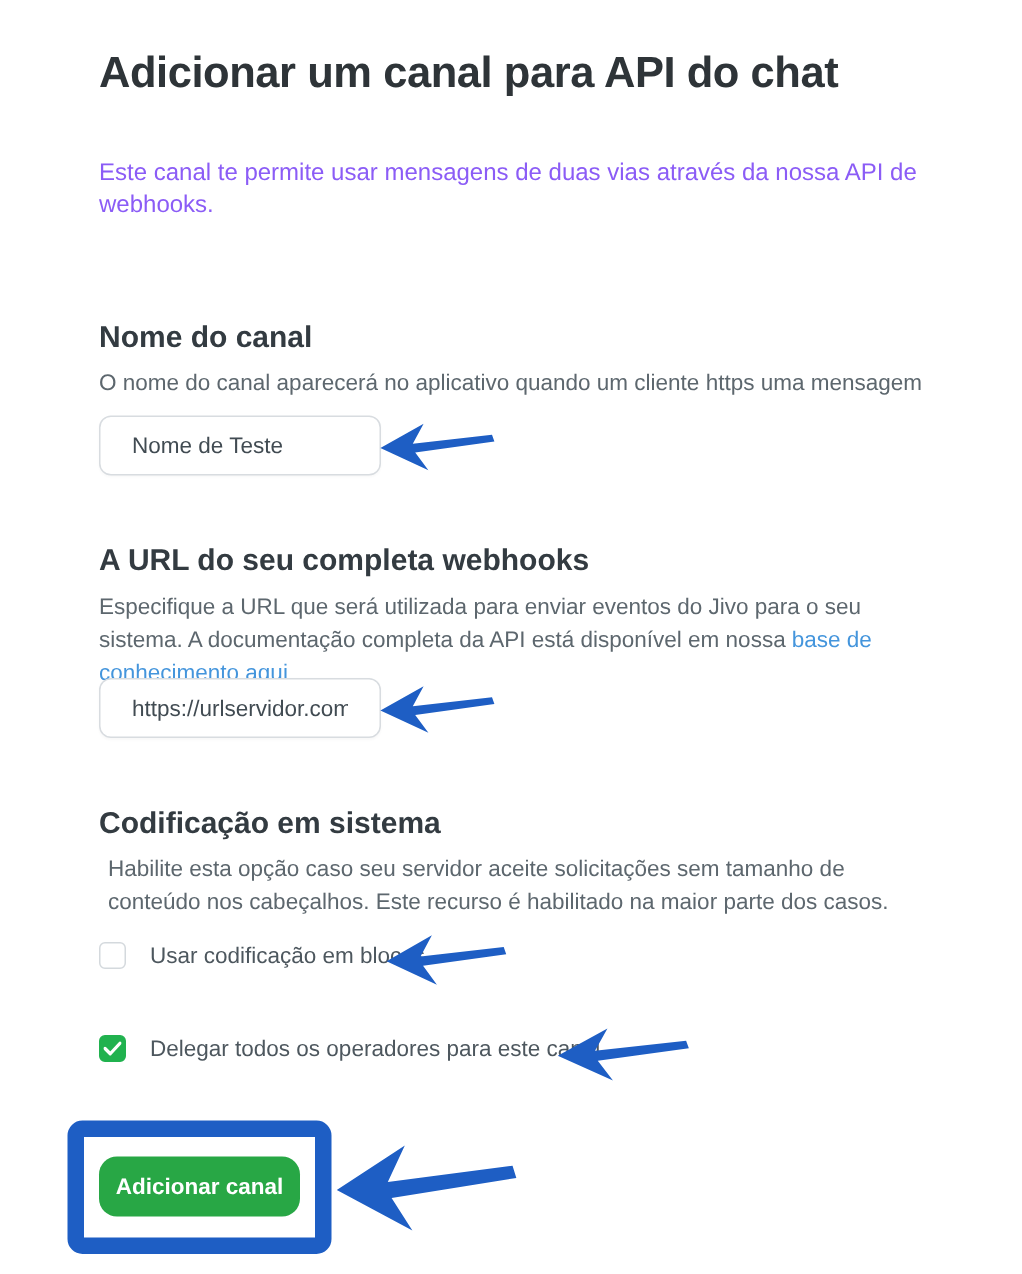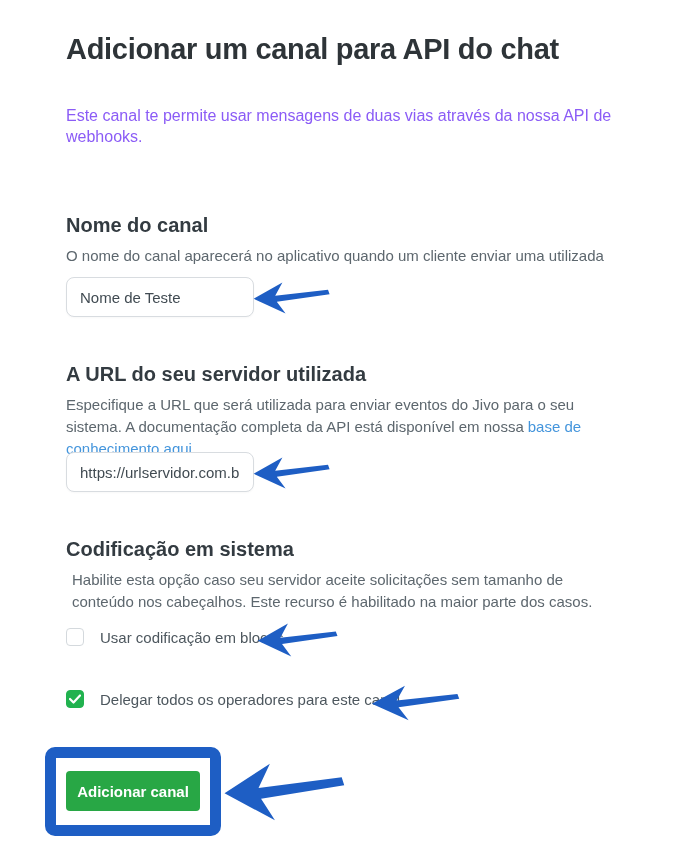--- a/index.html
+++ b/index.html
@@ -24,21 +24,21 @@
   }
   .section-heading {
     font-size:20px; font-weight:700; color:#333b41;
   }
   .section-desc {
     font-size:15px; color:#5d676e; line-height:22px;
   }
   .text-input {
     width:188px; height:40px;
     border:1px solid #d8dce0; border-radius:8px;
-    padding:0 13px;
+    padding:0 21px;
     font-family:"Liberation Sans", sans-serif;
     font-size:15px; color:#414b52;
     background:#ffffff; outline:none;
     box-shadow:0 1px 2px rgba(0,0,0,0.03);
     text-overflow:clip; white-space:nowrap; overflow:hidden;
   }
   .link { color:#4495dc; cursor:pointer; text-decoration:none; margin-left:4px; }
 
   .checkbox-row { display:flex; align-items:center; }
   .checkbox {
@@ -57,45 +57,45 @@
     margin-left:16px; font-size:15px; color:#4d575e;
   }
 
   .highlight-box {
     left:45px; top:747px; width:176px; height:89px;
     border:11px solid #1e5ec4; border-radius:10px;
     background:transparent;
   }
   .submit-button {
     left:66px; top:771px; width:134px; height:40px;
-    background:#28a745; border:none; border-radius:4px;
+    background:#28a745; border:none; border-radius:12px;
     color:#ffffff; font-weight:700; font-size:15px;
     font-family:"Liberation Sans", sans-serif;
     cursor:pointer;
   }
   .arrow svg { display:block; width:100%; height:100%; }
 </style>
 </head>
 <body>
 
 <div class="canvas">
 
   <h1 class="abs page-title">Adicionar um canal para API do chat</h1>
   <p class="abs page-subtitle">Este canal te permite usar mensagens de duas vias através da nossa API de webhooks.</p>
 
   <h2 class="abs section-heading" style="left:66px; top:214px;">Nome do canal</h2>
-  <p class="abs section-desc" style="left:66px; top:245px; width:560px;">O nome do canal aparecerá no aplicativo quando um cliente enviar uma utilizada</p>
+  <p class="abs section-desc" style="left:66px; top:245px; width:560px;">O nome do canal aparecerá no aplicativo quando um cliente https uma mensagem</p>
   <input type="text" class="abs text-input" style="left: 66px; top: 277px;" value="Nome de Teste">
   <div class="abs arrow" style="left:252px; top:281px; width:80px; height:34px;">
     <svg viewBox="0 0 100 46" preserveAspectRatio="none">
       <path d="M2,24 L38,2 L29,20 L95,12 L97,18 L31,28 L42,44 Z" fill="#1e5ec4"></path>
     </svg>
   </div>
 
-  <h2 class="abs section-heading" style="left:66px; top:363px;">A URL do seu servidor utilizada</h2>
+  <h2 class="abs section-heading" style="left:66px; top:363px;">A URL do seu completa webhooks</h2>
   <p class="abs section-desc" style="left:66px; top:394px; width:550px;"><span>Especifique a URL que será utilizada para enviar eventos do Jivo para o seu sistema. A documentação completa da API está disponível em nossa</span><a class="link" href="#">base de conhecimento aqui</a></p>
   <input type="text" class="abs text-input" style="left: 66px; top: 452px;" value="https://urlservidor.com.br/w">
   <div class="abs arrow" style="left:252px; top:456px; width:80px; height:34px;">
     <svg viewBox="0 0 100 46" preserveAspectRatio="none">
       <path d="M2,24 L38,2 L29,20 L95,12 L97,18 L31,28 L42,44 Z" fill="#1e5ec4"></path>
     </svg>
   </div>
 
   <h2 class="abs section-heading" style="left:66px; top:538px;">Codificação em sistema</h2>
   <p class="abs section-desc" style="left:72px; top:569px; width:556px;">Habilite esta opção caso seu servidor aceite solicitações sem tamanho de conteúdo nos cabeçalhos. Este recurso é habilitado na maior parte dos casos.</p>

